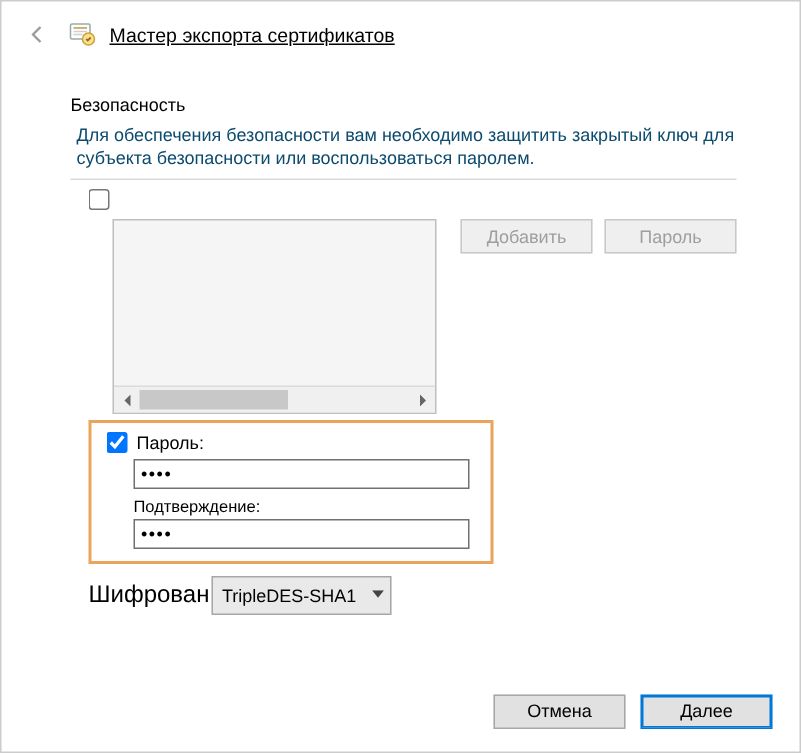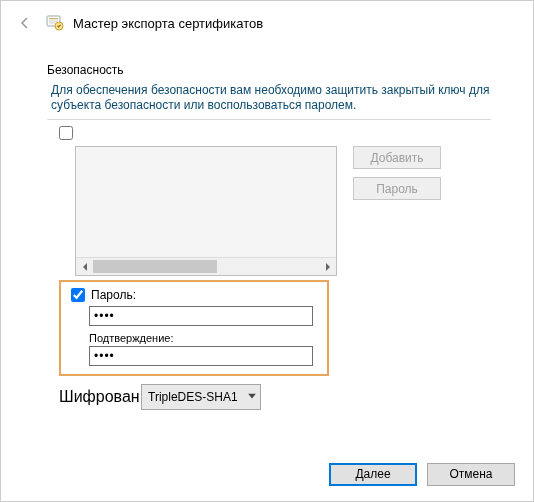--- a/index.html
+++ b/index.html
@@ -19,20 +19,21 @@
     background: #fff;
     border: 1px solid #ccc;
     box-sizing: border-box;
     display: flex;
     flex-direction: column;
   }
   .title-row {
     display: flex;
     align-items: center;
     padding: 12px 14px 6px 14px;
+    text-decoration: underline;
   }
   .back-arrow {
     width: 20px;
     height: 20px;
     display: flex;
     align-items: center;
     justify-content: center;
     color: #777;
     margin-right: 10px;
   }
@@ -117,21 +118,21 @@
   .sb-thumb {
     position: absolute;
     left: 0; top: 2px;
     height: 13px;
     width: 55%;
     background: #c8c8c8;
   }
   .side-btns {
     margin-left: 16px;
     display: flex;
-    flex-direction: column;
+    flex-direction: row;
     gap: 8px;
   }
   .win-btn {
     min-width: 88px;
     height: 23px;
     background: #efefef;
     border: 1px solid #c8c8c8;
     color: #9e9e9e;
     font: inherit;
     padding: 0 10px;
@@ -290,17 +291,17 @@
         <span class="chev">
           <svg viewBox="0 0 8 6" width="8" height="6">
               <path d="M0 0 L4 5 L8 0 Z" fill="#444"></path>
             </svg>
         </span>
       </div>
     </div>
   </div>
 
   <div class="footer">
+    <button class="win-btn enabled">Отмена</button>
     <button class="win-btn primary">Далее</button>
-    <button class="win-btn enabled">Отмена</button>
   </div>
 
 </div>
 
 </body></html>

